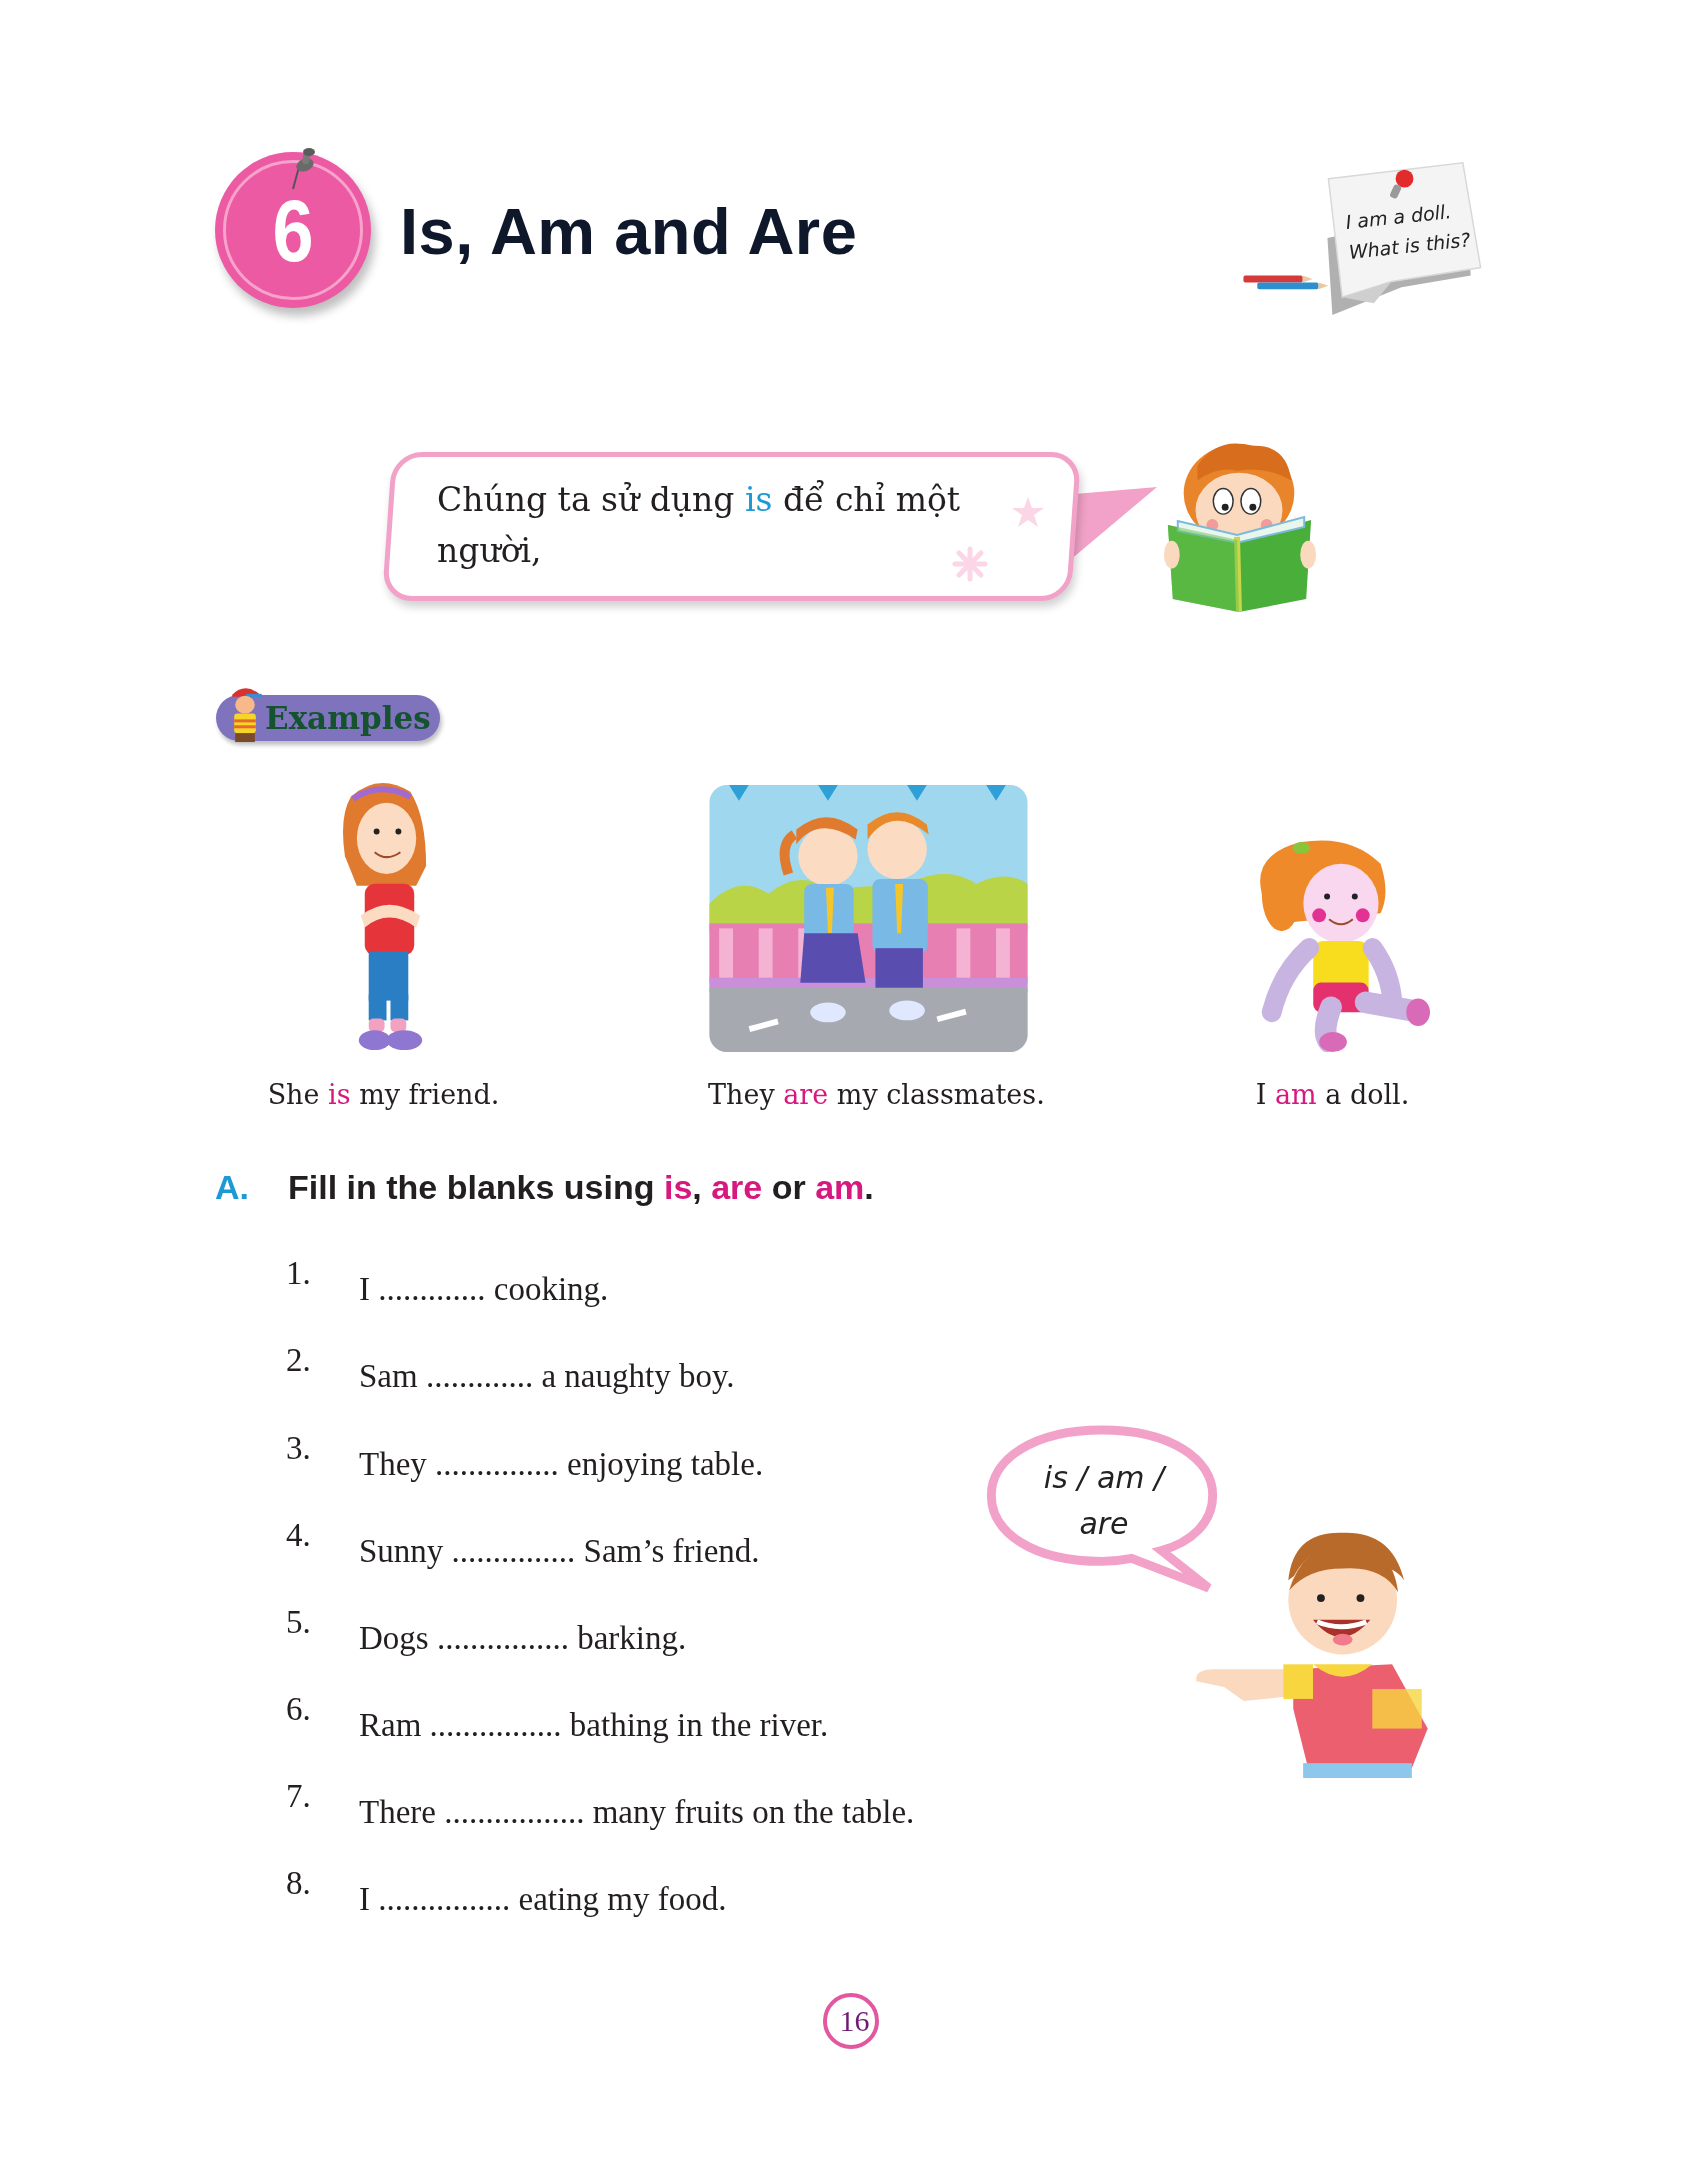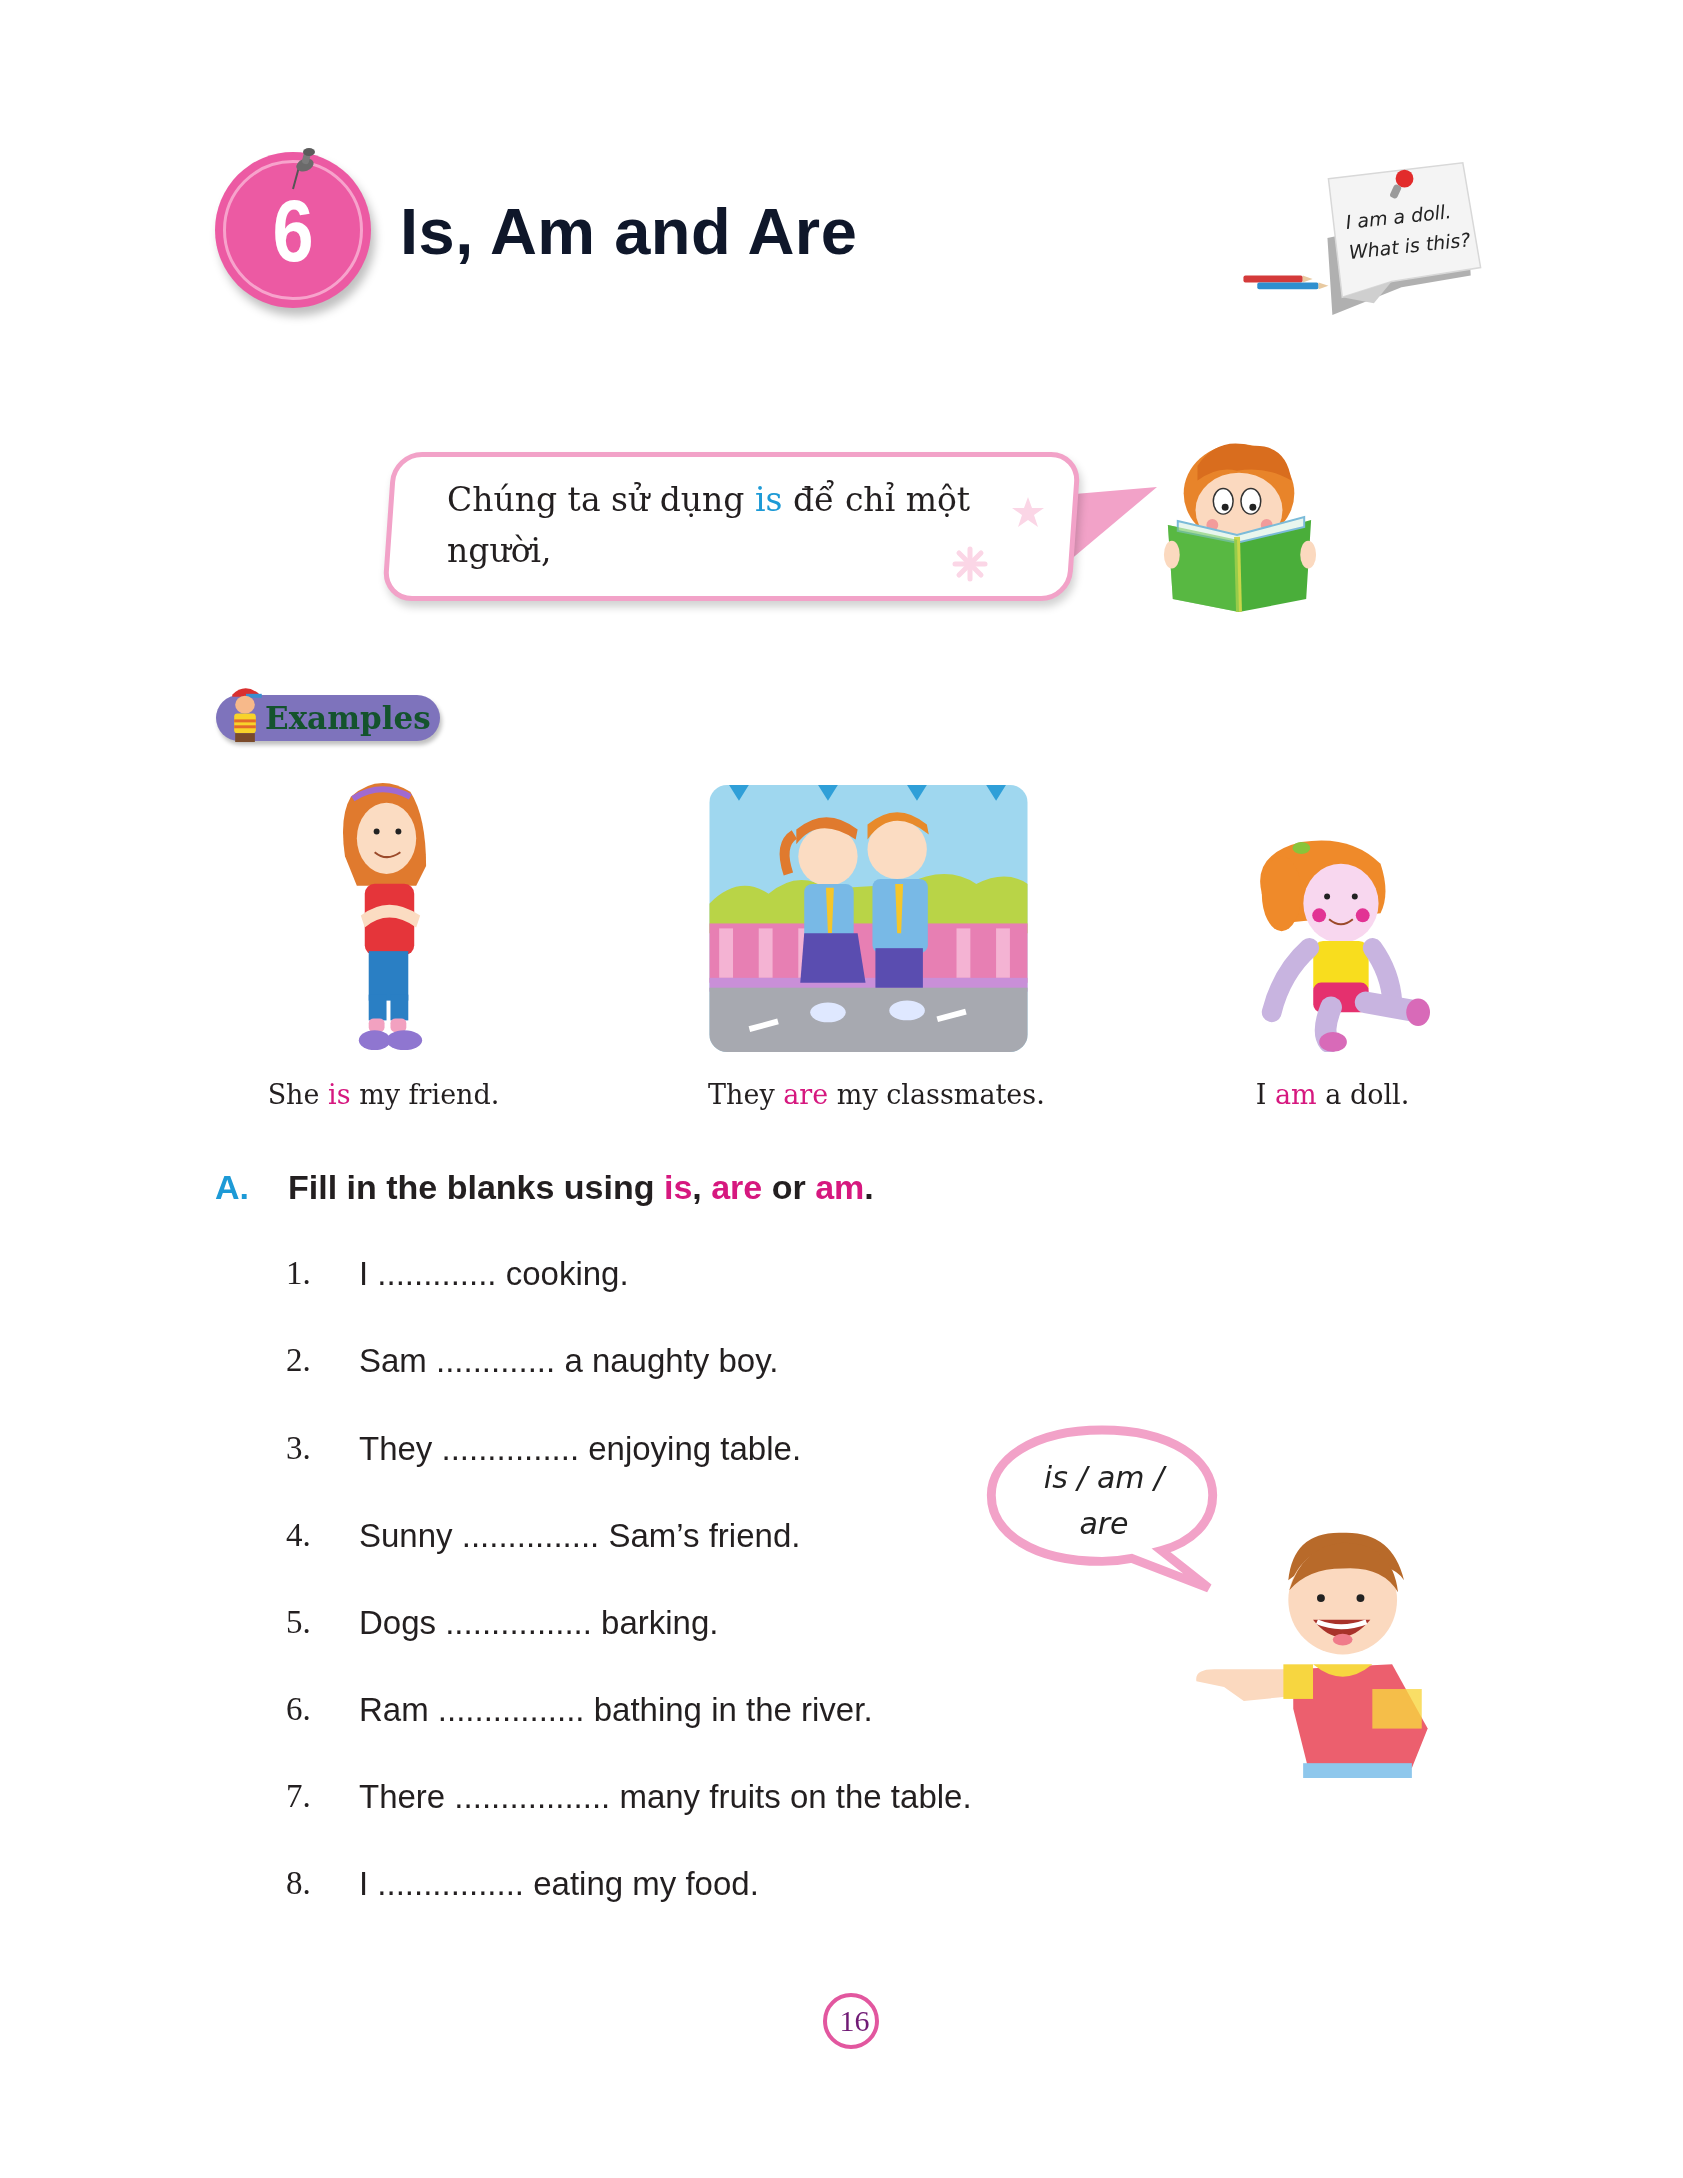--- a/index.html
+++ b/index.html
@@ -23,21 +23,21 @@
   .note-wrap { left:1243px; top:149px; width:242px; height:168px; }
   .note-text { position:absolute; left:104px; top:51px; width:134px;
                font-family:"DejaVu Sans", sans-serif; font-style:italic; font-size:19px; line-height:30px; color:#222; }
 
   
   .info-bubble { left:387px; top:452px; width:679px; height:139px; border:5px solid #f2a2c8;
                  border-radius:30px; background:#fff; box-shadow: 3px 6px 8px rgba(0,0,0,0.18);
                  transform: skewX(-4deg); }
   .info-pointer { left:1063px; top:487px; width:94px; height:89px; }
   .info-text { left:437px; top:474px; width:624px; font-family:"DejaVu Serif", serif;
-               font-size:33px; line-height:51px; color:#231f20;margin-left:10px; }
+               font-size:33px; line-height:51px; color:#231f20; }
   .hl-blue { color:#1d9ad6; }
   .hl-pink { color:#d6187f; }
   .reading-boy { left:1158px; top:436px; width:163px; height:178px; }
   .star { width:36px; height:36px; }
 
   
   .examples-pill { left:216px; top:695px; width:224px; height:46px; border-radius:23px;
                    background:#7e73bc; box-shadow: 2px 4px 4px rgba(0,0,0,0.25); }
   .examples-label { left:265px; top:695px; font-family:"DejaVu Serif", serif; font-weight:bold;
                     font-size:31px; line-height:46px; color:#14532d; }
@@ -46,21 +46,21 @@
   
   .pic { }
   .caption { font-family:"DejaVu Serif", serif; font-size:27px; color:#231f20; text-align:center; white-space:nowrap; }
 
   
   .ex-letter { left:215px; top:1168px; font-family:"Liberation Sans", sans-serif; font-weight:bold;
                font-size:34px; color:#1d9ad6; }
   .ex-heading { left:288px; top:1168px; font-family:"Liberation Sans", sans-serif; font-weight:bold;
                 font-size:34px; color:#231f20; }
   .item-num { font-family:"Liberation Serif", serif; font-size:33px; color:#231f20; }
-  .item-text { font-family:Liberation Sans, sans-serif; font-size:33px; color:#231f20; white-space:nowrap; }
+  .item-text { font-family:Liberation Serif, serif; font-size:33px; color:#231f20; white-space:nowrap;margin-top:16px; }
 
   
   .hand-text { font-family:"DejaVu Sans", sans-serif; font-style:italic; font-size:30px; color:#222; text-align:center; }
 
   .page-num-circle { left:823px; top:1993px; width:48px; height:48px; border:4px solid #e2579f; border-radius:50%; }
   .page-num { left:827px; top:1993px; width:55px; height:55px; line-height:55px; text-align:center;
               font-family:"Liberation Serif", serif; font-size:30px; color:#701a75; }
 </style>
 </head>
 <body>

